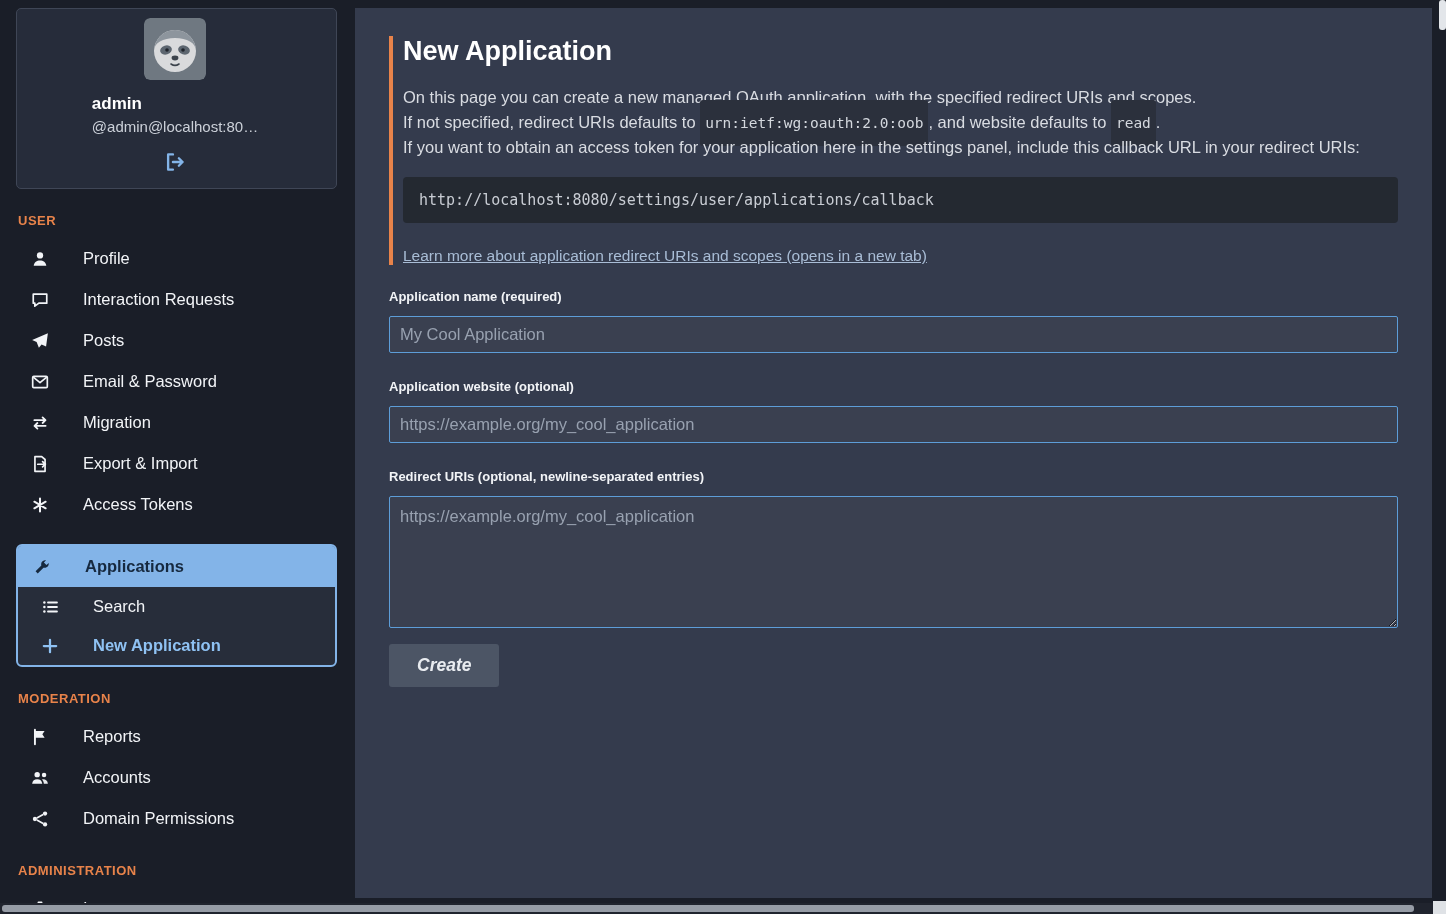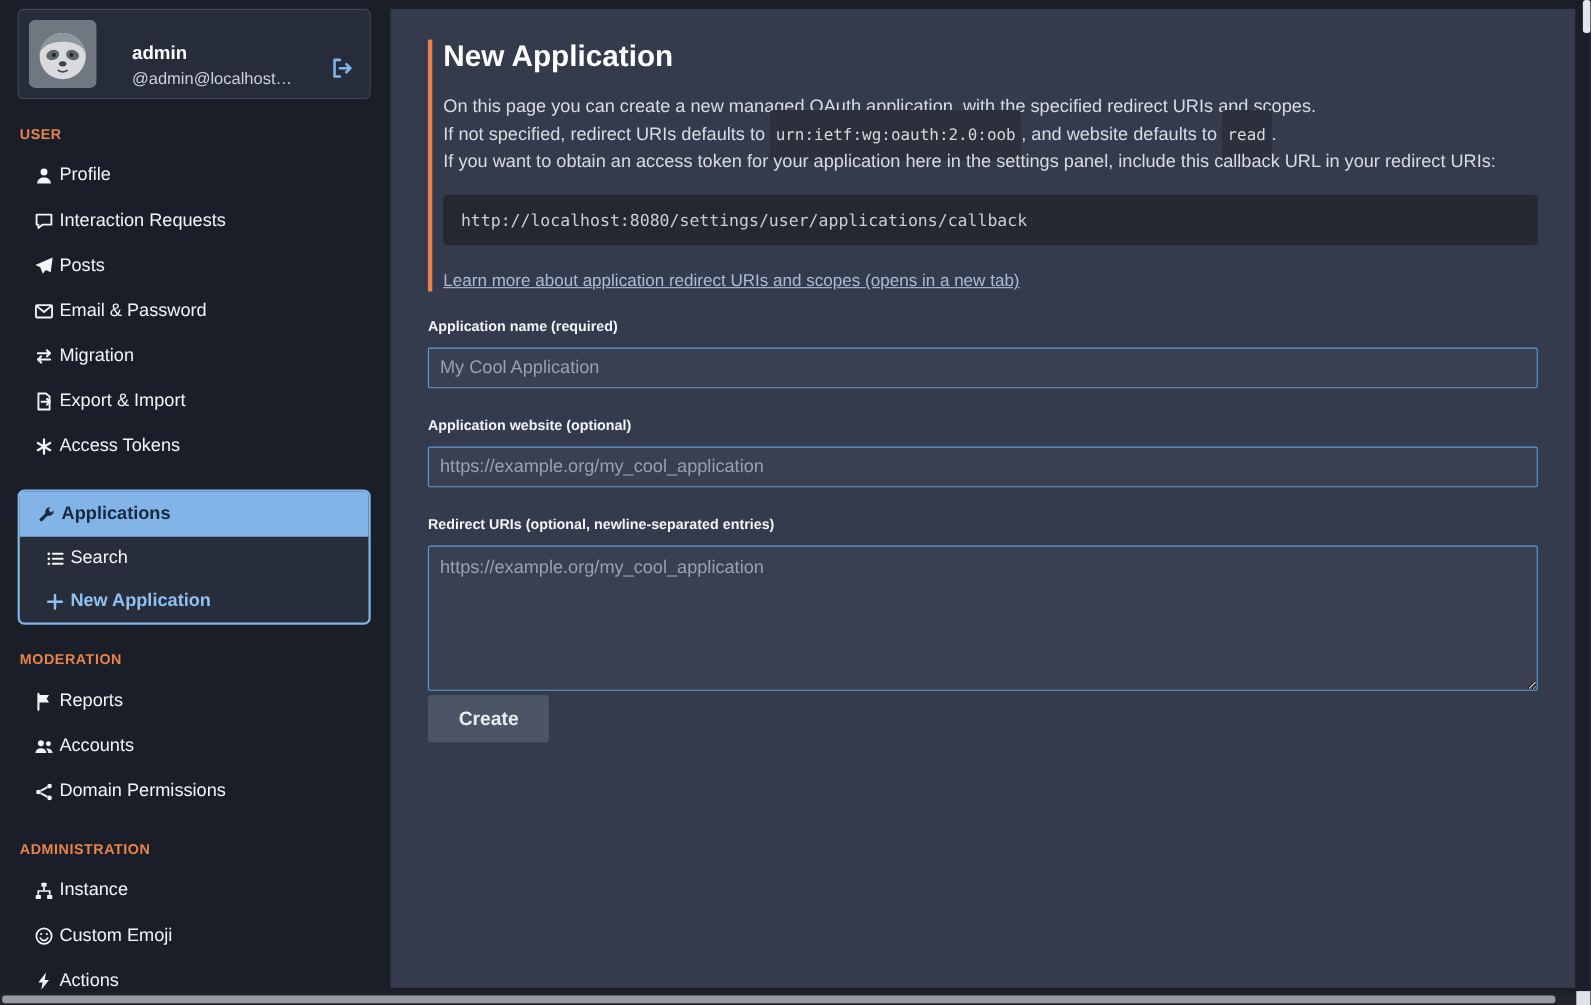--- a/index.html
+++ b/index.html
@@ -27,36 +27,36 @@
     font-family:"Liberation Sans","DejaVu Sans",sans-serif;
     color:var(--text);
     position:relative;
   }
   .app{display:flex;width:100%;height:100%}
 
   
   .sidebar{width:355px;flex:none;padding:8px 18px 0 16px;overflow:hidden}
   .user-card{
     background:var(--card-bg);border:1px solid var(--card-border);border-radius:5px;
-    display:flex;align-items:flex-end;gap:32px;padding:9px 12px 9px 9px;width:321px;
+    display:flex;align-items:center;gap:14px;padding:9px 12px 9px 9px;width:321px;flex-direction:column;
   }
   .avatar{width:62px;height:62px;border-radius:6px;flex:none;overflow:hidden}
   .user-meta{min-width:0;flex:1}
   .user-name{font-weight:bold;font-size:17px;color:#fff;margin-bottom:4px}
   .user-handle{font-size:15px;color:#ccd1d9;white-space:nowrap;overflow:hidden;text-overflow:ellipsis;max-width:178px}
   .logout{color:var(--blue);flex:none;padding:2px;cursor:pointer}
   .logout svg{width:22px;height:22px}
 
   nav{width:321px}
   .section-label{
     color:var(--orange);font-weight:bold;font-size:13px;letter-spacing:.5px;
     margin:24px 0 10px 2px;
   }
   .nav-item{
-    display:flex;align-items:center;gap:4px;
+    display:flex;align-items:center;gap:33px;
     padding:11px 14px;border-radius:4px;
     font-size:16.5px;color:var(--text);cursor:pointer;
   }
   .ic{width:20px;flex:none;display:flex;justify-content:center;align-items:center}
   .ic svg{width:18px;height:18px}
 
   .app-group{border:2px solid var(--blue);border-radius:6px;background:#272d3a;margin-top:19px}
   .app-group .group-head{
     background:var(--blue);color:#16293f;font-weight:bold;border-radius:3px 3px 0 0;
   }
@@ -86,23 +86,24 @@
   .field{margin:26px 0 0}
   .field label{display:block;font-weight:bold;font-size:13px;color:var(--text);margin-bottom:12px}
   .field input,.field textarea{
     width:100%;background:var(--input-bg);border:1px solid var(--input-border);
     border-radius:2px;padding:8px 10px;font-size:16.5px;color:#e8eaee;
     font-family:"Liberation Sans","DejaVu Sans",sans-serif;display:block;
   }
   .field textarea{height:132px;resize:vertical;line-height:1.4}
   ::placeholder{color:var(--placeholder);opacity:1}
   .submit{
-    margin-top:4px;background:var(--btn-bg);border:none;border-radius:3px;
+    margin-top:16px;background:var(--btn-bg);border:none;border-radius:3px;
     color:#e9ecf0;font-weight:bold;font-size:17.5px;padding:11px 28px;cursor:pointer;
     font-family:inherit;
+    font-style:italic;
   }
 
   
   .vscroll{position:absolute;right:0;top:0;width:7px;height:100%;background:transparent}
   .vscroll .thumb{position:absolute;top:0;right:0;width:7px;height:30px;background:#e3e6ea;border-radius:3px}
   .hscroll{position:absolute;left:0;bottom:0;width:100%;height:11px;background:#20242e}
   .hscroll .thumb{position:absolute;left:2px;top:2px;height:7px;width:1412px;background:#969ca6;border-radius:3px}
   .scroll-corner{position:absolute;right:0;bottom:0;width:13px;height:13px;background:#dfe2e6}
 </style>
 </head>

